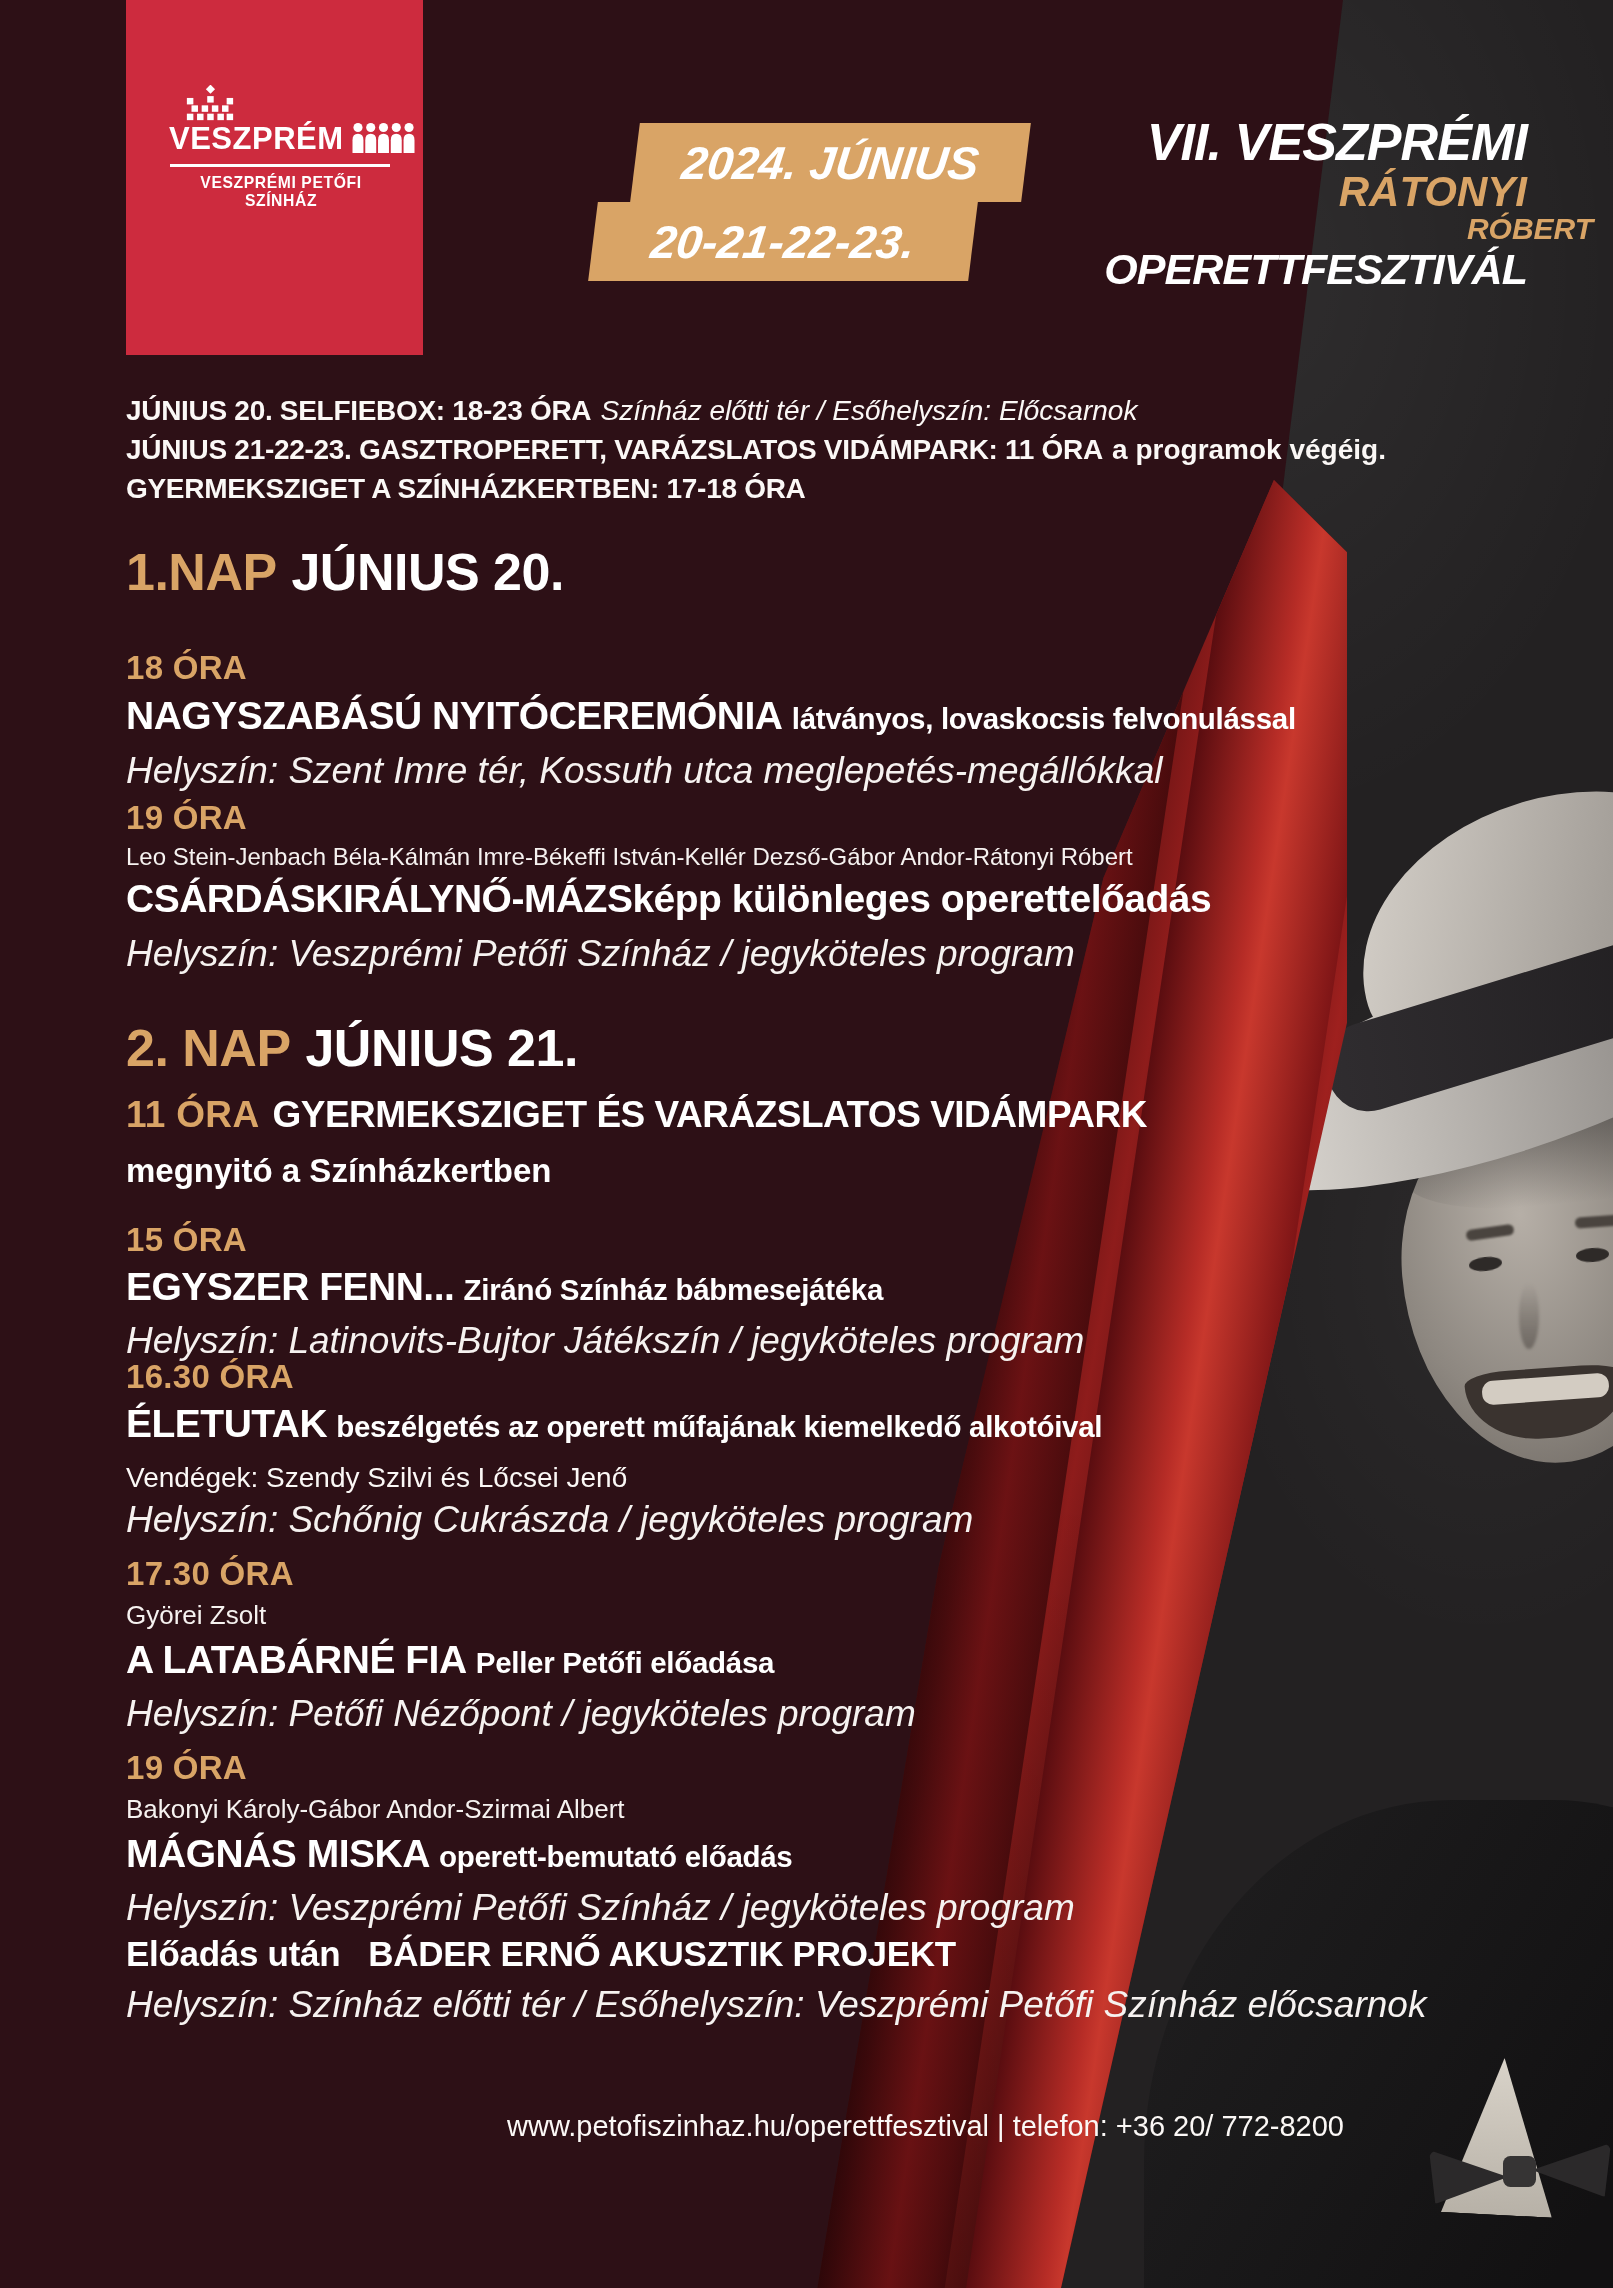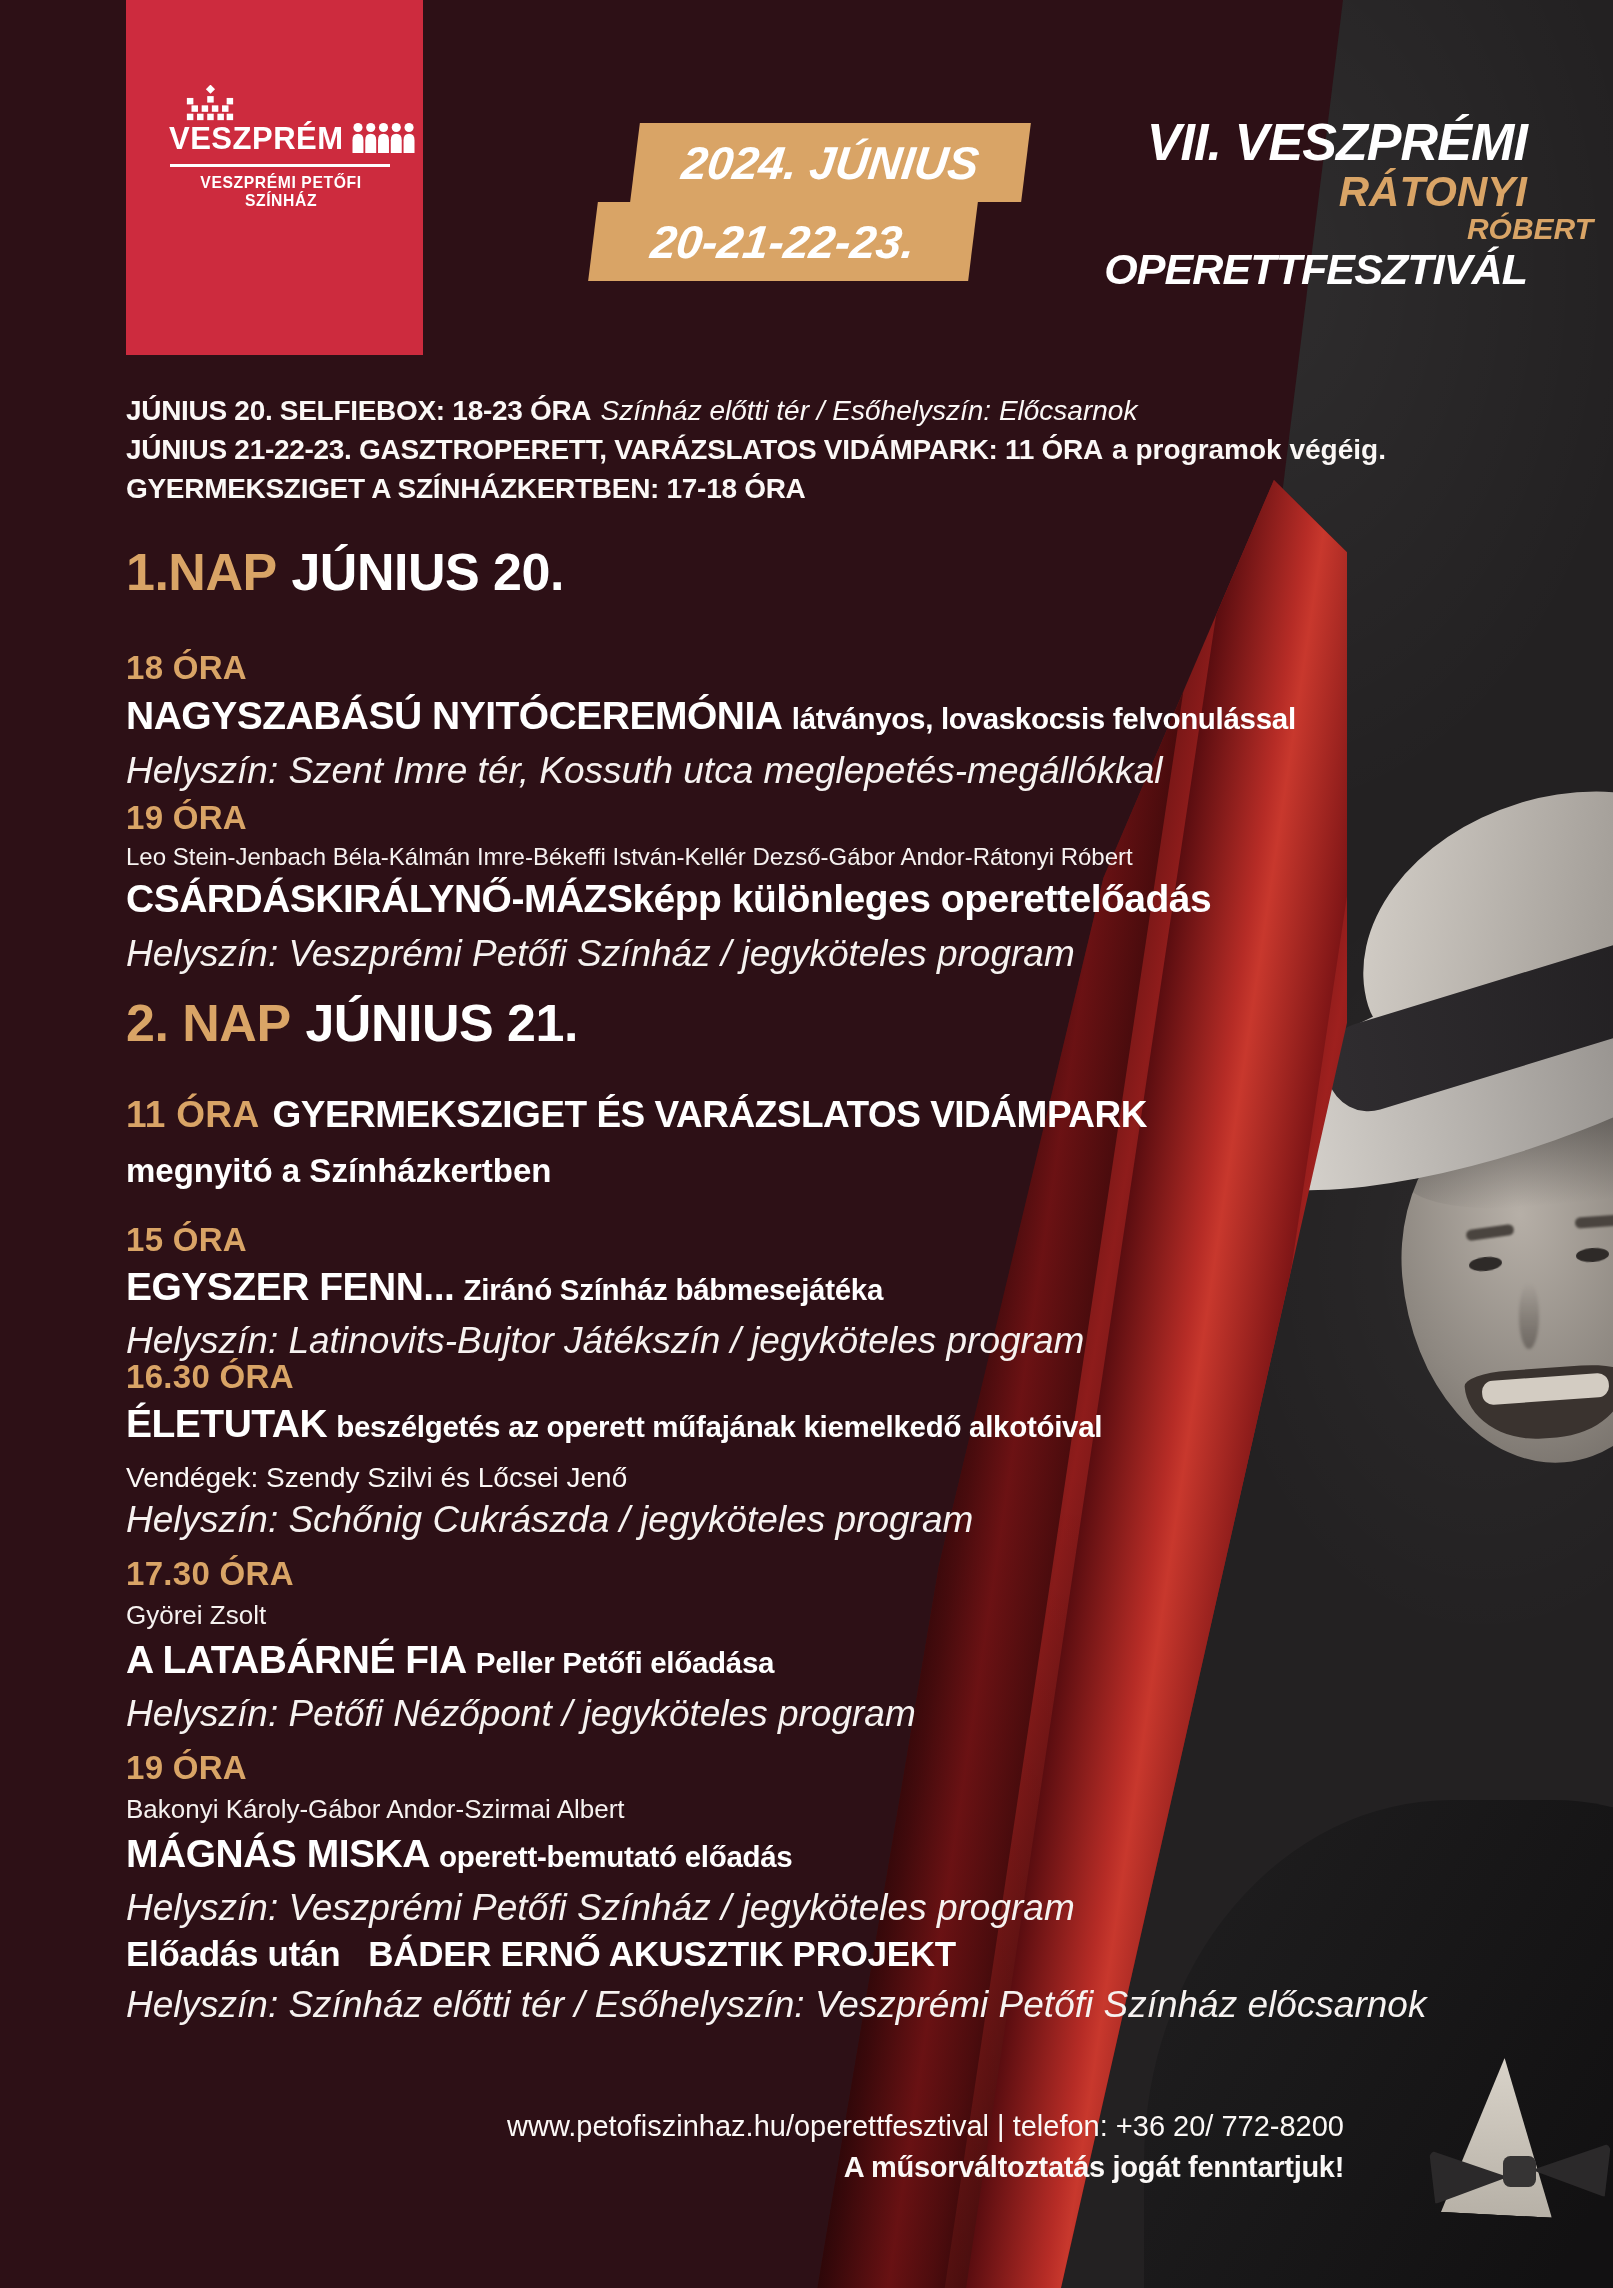--- a/index.html
+++ b/index.html
@@ -246,21 +246,21 @@
 
   <div class="abs event" style="top:796px">
     <div class="time nowrap">19 ÓRA</div>
     <div class="authors nowrap">Leo Stein-Jenbach Béla-Kálmán Imre-Békeffi István-Kellér Dezső-Gábor Andor-Rátonyi Róbert</div>
     <div class="etitle nowrap">
       <span class="t-main">CSÁRDÁSKIRÁLYNŐ-MÁZSképp különleges operettelőadás</span>
     </div>
     <div class="loc nowrap">Helyszín: Veszprémi Petőfi Színház / jegyköteles program</div>
   </div>
 
-  <div class="abs day-heading nowrap" style="top:997px">
+  <div class="abs day-heading nowrap" style="top:1022px">
     <span class="day-label">2. NAP</span><span class="day-date">JÚNIUS 21.</span>
   </div>
 
   <div class="abs event" style="top:1089px">
     <div class="etitle nowrap">
       <span class="time time-inline">11 ÓRA</span><span class="t-main40">GYERMEKSZIGET ÉS VARÁZSLATOS VIDÁMPARK</span>
     </div>
     <div class="t-line2 nowrap">megnyitó a Színházkertben</div>
   </div>
 
@@ -301,17 +301,16 @@
 
   <div class="abs event" style="top:1931px">
     <div class="etitle nowrap" style="line-height:46px">
       <span class="t-prefix">Előadás után</span><span class="t-main38">BÁDER ERNŐ AKUSZTIK PROJEKT</span>
     </div>
     <div class="loc nowrap">Helyszín: Színház előtti tér / Esőhelyszín: Veszprémi Petőfi Színház előcsarnok</div>
   </div>
 
   <div class="abs footer">
     <div class="footer-contact nowrap">www.petofiszinhaz.hu/operettfesztival | telefon: +36 20/ 772-8200</div>
-    <div class="footer-note nowrap">A műsorváltoztatás jogát fenntartjuk!</div>
   </div>
 
 </div>
 
 
 </body></html>

